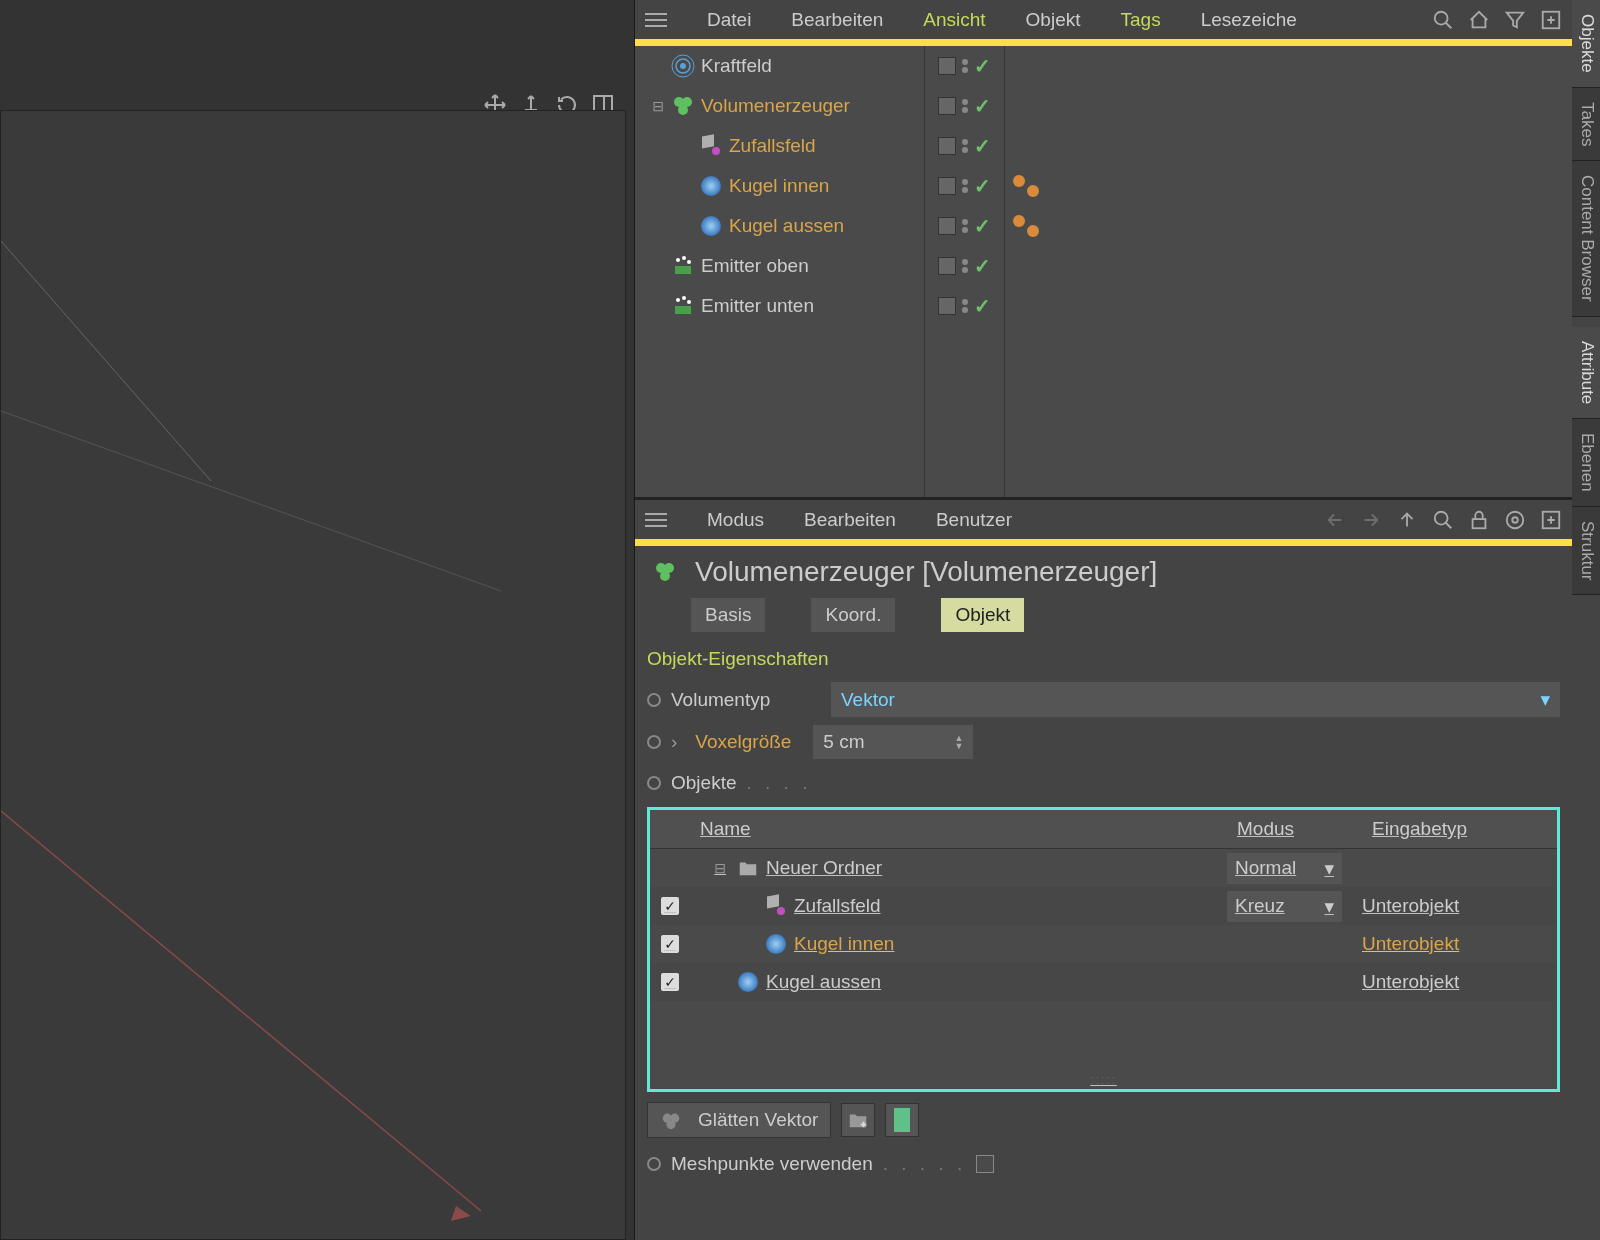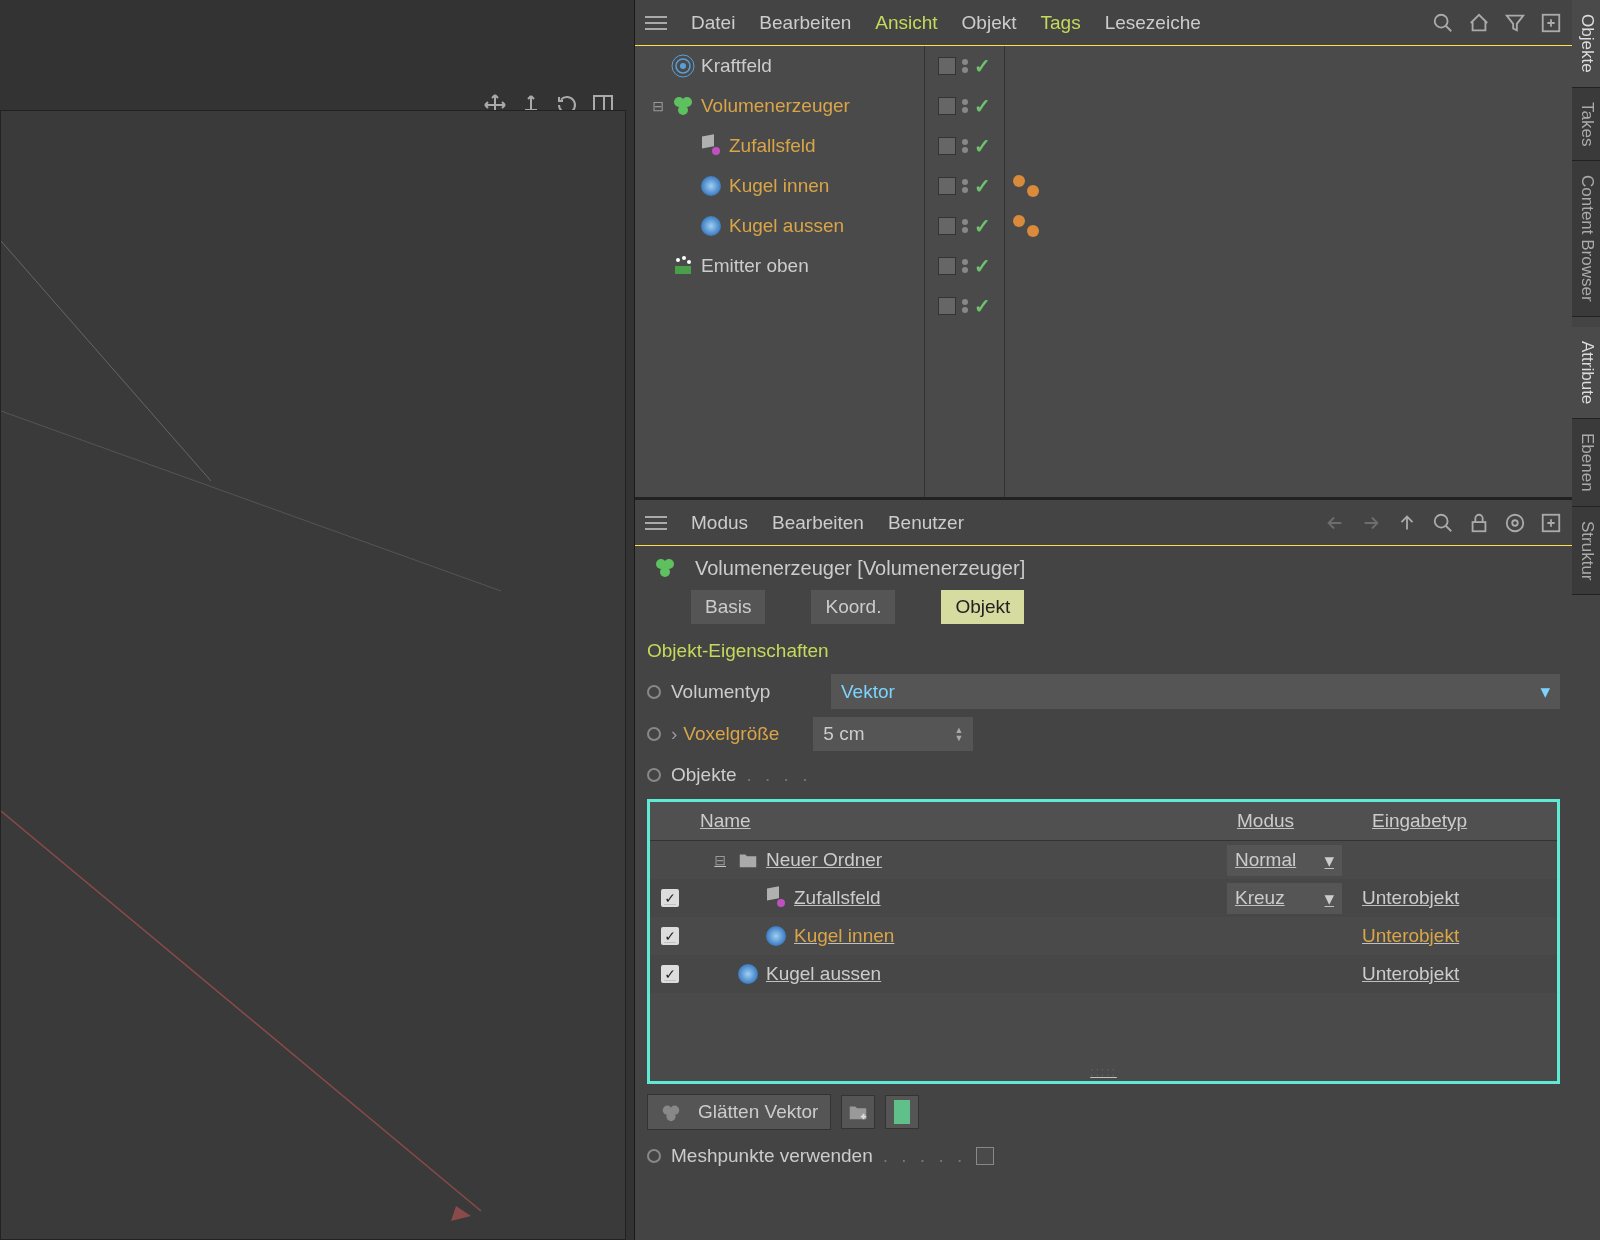--- a/index.html
+++ b/index.html
@@ -9,21 +9,21 @@
 .viewport-inner { position: absolute; top: 110px; left: 0; right: 8px; bottom: 0; background: #3a3a3a; border: 1px solid #222; }
 .viewport-tools { position: absolute; top: 92px; right: 18px; display: flex; gap: 10px; }
 .vp-tool { width: 26px; height: 26px; color: #aaa; display: flex; align-items: center; justify-content: center; }
 .right-pane { flex: 1; display: flex; flex-direction: column; background: #444; }
 .side-tabs { position: absolute; right: 0; top: 0; width: 28px; display: flex; flex-direction: column; }
 .side-tab { writing-mode: vertical-rl; text-orientation: mixed; padding: 14px 3px; background: #3a3a3a; color: #aaa; font-size: 17px; border-bottom: 1px solid #222; cursor: pointer; }
 .side-tab.active { background: #4a4a4a; color: #ddd; }
 
 
 .obj-manager { height: 500px; background: #444; border-bottom: 3px solid #222; display: flex; flex-direction: column; margin-right: 28px; }
-.menubar { display: flex; align-items: center; height: 46px; padding: 0 10px; gap: 24px; border-bottom: 1px solid #fde047; }
+.menubar { display: flex; align-items: center; height: 46px; padding: 0 10px; gap: 40px; border-bottom: 7px solid #fde047; }
 .hamburger { display: flex; flex-direction: column; gap: 4px; cursor: pointer; }
 .hamburger span { width: 22px; height: 2px; background: #aaa; }
 .menu-item { color: #ccc; cursor: pointer; }
 .menu-item.hl { color: #c5d95a; }
 .menubar-icons { margin-left: auto; display: flex; gap: 14px; }
 .mb-icon { width: 22px; height: 22px; color: #aaa; cursor: pointer; }
 
 .obj-tree { flex: 1; display: flex; background: #4a4a4a; }
 .tree-col { flex: 0 0 290px; border-right: 1px solid #333; }
 .tree-row { display: flex; align-items: center; height: 40px; padding-left: 6px; }
@@ -38,29 +38,29 @@
 .vis-dots { display: flex; flex-direction: column; gap: 2px; }
 .vis-dot { width: 6px; height: 6px; border-radius: 50%; background: #888; }
 .vis-check { color: #6fc06f; font-size: 20px; font-weight: bold; }
 .tags-col { flex: 1; }
 .tag-row { height: 40px; display: flex; align-items: center; padding-left: 8px; gap: 4px; }
 .tag-ball { width: 12px; height: 12px; border-radius: 50%; background: #d98a3a; }
 
 
 .attr-manager { flex: 1; background: #444; margin-right: 28px; display: flex; flex-direction: column; overflow: hidden; }
 .attr-header { display: flex; align-items: center; padding: 10px 12px; gap: 12px; }
-.attr-title { color: #ccc; font-size: 20px; }
+.attr-title { color: #ccc; font-size: 28px; }
 .attr-tabs { display: flex; gap: 2px; padding: 0 12px 8px; }
 .attr-tab { padding: 6px 14px; background: #555; color: #ccc; cursor: pointer; margin-left: 44px; }
 .attr-tab.active { background: #d6dca0; color: #222; }
 .attr-section-title { padding: 8px 12px; color: #c5d95a; font-weight: 500; }
 .attr-row { display: flex; align-items: center; padding: 4px 12px; gap: 10px; min-height: 40px; }
 .attr-bullet { width: 14px; height: 14px; border: 2px solid #888; border-radius: 50%; }
 .attr-label { color: #ccc; min-width: 150px; }
-.attr-label.hl { color: #d9a548; }
+.attr-label.hl { color: #d9a548; text-align: center; }
 .attr-dropdown { flex: 1; background: #555; padding: 6px 10px; color: #7dd3fc; display: flex; justify-content: space-between; align-items: center; cursor: pointer; }
 .attr-spinner { width: 160px; background: #555; padding: 6px 10px; color: #ccc; display: flex; justify-content: space-between; align-items: center; }
 .spinner-arrows { display: flex; flex-direction: column; font-size: 9px; color: #aaa; line-height: 8px; }
 .attr-dots { color: #777; letter-spacing: 4px; }
 
 .sub-table { margin: 4px 12px; background: #4a4a4a; border: 3px solid #5eead4; text-decoration: underline; }
 .sub-header { display: flex; background: #505050; border-bottom: 1px solid #333; }
 .sub-header > div { padding: 8px 10px; color: #ccc; }
 .sh-check { width: 40px; }
 .sh-name { flex: 1; }
@@ -240,20 +240,33 @@
               <span class="tree-icon">
                 <svg width="24" height="24" viewBox="0 0 24 24">
                   <rect x="4" y="12" width="16" height="8" fill="#4a9f4a"></rect>
                   <circle cx="7" cy="6" r="2" fill="#fff"></circle>
                   <circle cx="13" cy="4" r="2" fill="#fff"></circle>
                   <circle cx="18" cy="8" r="2" fill="#fff"></circle>
                 </svg>
               </span>
               <span class="tree-label ">Emitter oben</span>
             </div>
+            <div class="tree-row">
+              <span class="tree-indent" style="width:10px"></span>
+              <span class="expander"></span>
+              <span class="tree-icon">
+                <svg width="24" height="24" viewBox="0 0 24 24">
+                  <rect x="4" y="12" width="16" height="8" fill="#4a9f4a"></rect>
+                  <circle cx="7" cy="6" r="2" fill="#fff"></circle>
+                  <circle cx="13" cy="4" r="2" fill="#fff"></circle>
+                  <circle cx="18" cy="8" r="2" fill="#fff"></circle>
+                </svg>
+              </span>
+              <span class="tree-label ">Emitter unten</span>
+            </div>
           </div>
         <div class="vis-col" id="vis-col">
             <div class="vis-row">
               <span class="vis-box"></span>
               <span class="vis-dots">
                 <span class="vis-dot"></span>
                 <span class="vis-dot"></span>
               </span>
               <span class="vis-check">✓</span>
             </div>

